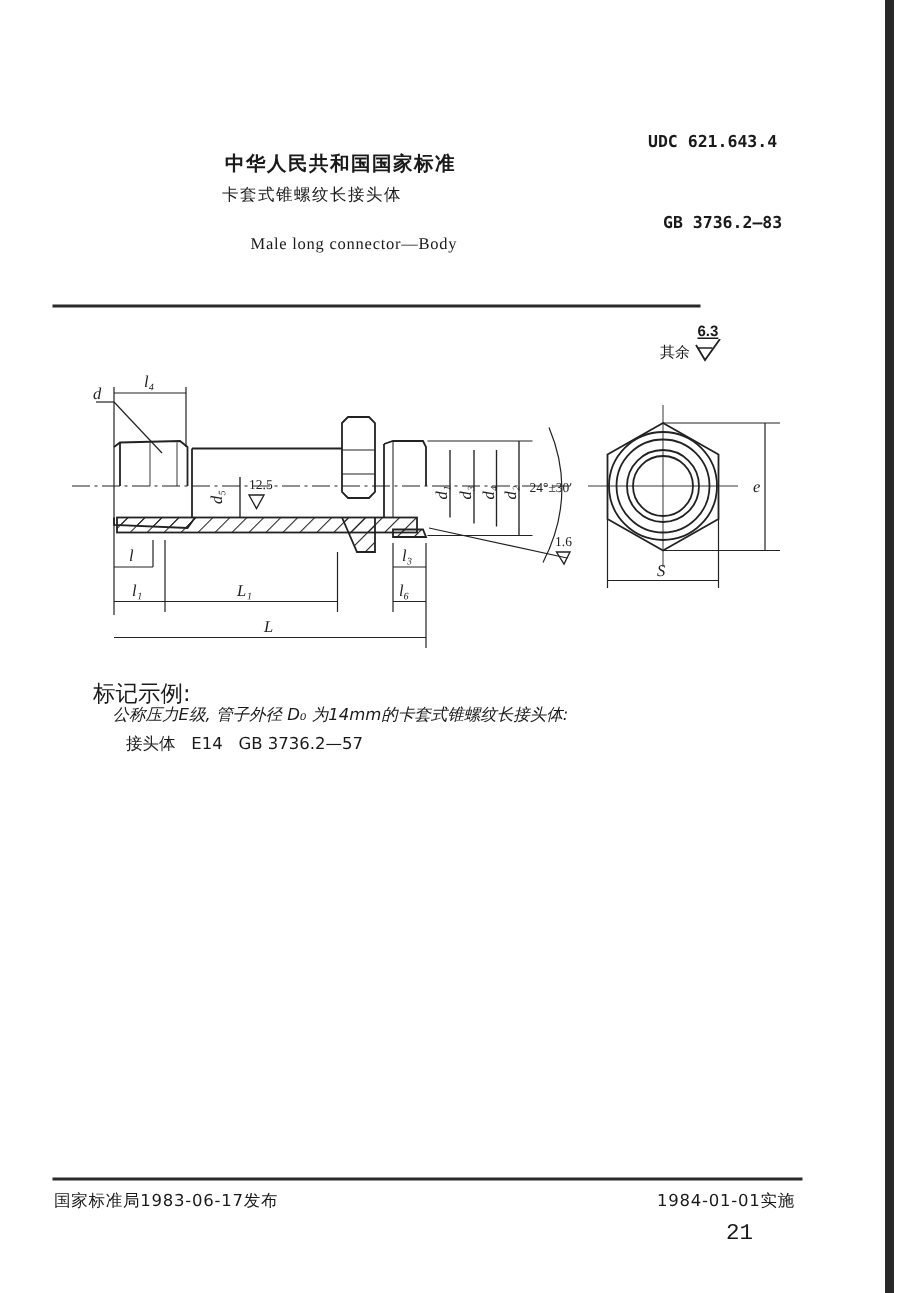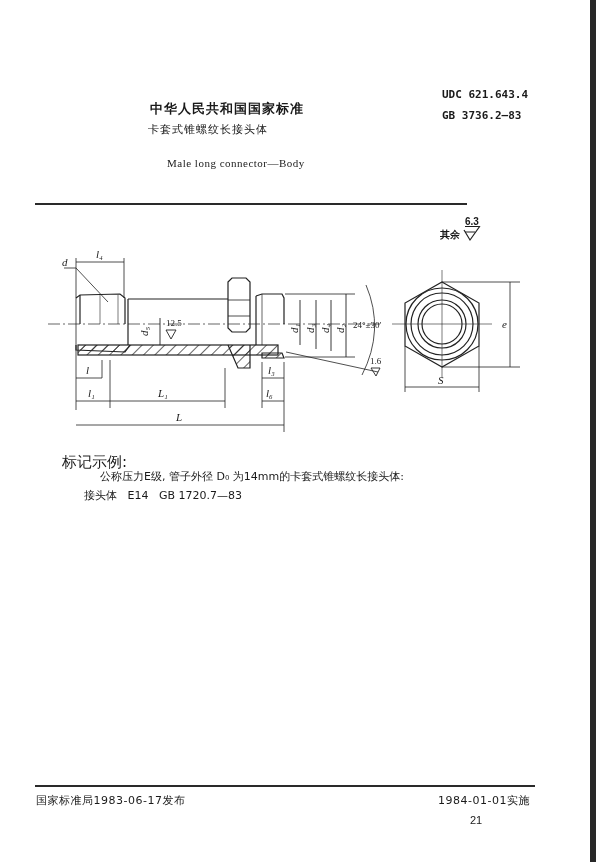--- a/index.html
+++ b/index.html
@@ -2,37 +2,37 @@
 <html><head>
   <meta charset="utf-8">
   <style>
     html, body { margin: 0; padding: 0; }
     body {
       width: 600px; height: 862px; background: #ffffff; position: relative; overflow: hidden;
       font-family: "DejaVu Sans", sans-serif; color: #1a1a1a;
     }
     .abs { position: absolute; }
     .header-cn { left: 150px; top: 81px; font-size: 13px; letter-spacing: 1px; font-weight: bold; margin-top: 19px; }
-    .udc { left: 442px; top: 88px; font-family: "DejaVu Sans Mono", monospace; font-size: 11px; font-weight: bold; }
+    .udc { left: 432px; top: 88px; font-family: "DejaVu Sans Mono", monospace; font-size: 11px; font-weight: bold; }
     .title-cn { left: 148px; top: 122px; font-size: 11px; letter-spacing: 1px; }
-    .gb { left: 442px; top: 109px; font-family: "DejaVu Sans Mono", monospace; font-size: 11px; font-weight: bold; }
+    .gb { left: 442px; top: 142px; font-family: "DejaVu Sans Mono", monospace; font-size: 11px; font-weight: bold; }
     .title-en { left: 167px; top: 157px; font-family: "Liberation Serif", serif; font-size: 11px; font-weight: normal; letter-spacing: 0.5px; }
     .rule-top { left: 35px; top: 203px; width: 432px; height: 2px; background: #2a2a2a; }
-    .rough-label { left: 440px; top: 228px; font-size: 10px; font-weight: bold; }
+    .rough-label { left: 440px; top: 228px; font-size: 10px; font-weight: normal; }
     .rough-val { left: 465px; top: 216px; font-size: 10px; font-weight: bold; font-family: "Liberation Sans", sans-serif; text-decoration: underline; }
     .rough-sym { left: 462px; top: 226px; }
     svg.drawing { position: absolute; left: 0; top: 0; }
     .dim { font-family: "Liberation Serif", serif; font-style: italic; font-size: 11px; }
     .example-title { left: 62px; top: 453px; font-size: 15px; }
-    .example-l1 { left: 100px; top: 469px; font-size: 11px; }
+    .example-l1 { left: 75px; top: 469px; font-size: 11px; font-style: italic; }
     .example-l2 { left: 84px; top: 488px; font-size: 11px; }
     .rule-bottom { left: 35px; top: 785px; width: 500px; height: 2px; background: #2a2a2a; }
     .issued { left: 36px; top: 793px; font-size: 11px; letter-spacing: 0.5px; }
     .effective { right: 70px; top: 793px; font-size: 11px; letter-spacing: 0.5px; }
-    .page-num { left: 470px; top: 814px; font-family: Liberation Sans, sans-serif; font-size: 11px; }
+    .page-num { left: 484px; top: 814px; font-family: Liberation Mono, monospace; font-size: 15px; }
     .scan-edge { left: 590px; top: 0; width: 6px; height: 862px; background: #111; opacity: 0.9; }
   </style>
 </head>
 <body>
 
 <div class="abs scan-edge"></div>
 
 <div class="abs header-cn">中华人民共和国国家标准</div>
 <div class="abs udc">UDC 621.643.4</div>
 <div class="abs title-cn">卡套式锥螺纹长接头体</div>
@@ -131,18 +131,18 @@
     <text x="158" y="397">L₁</text>
     <text x="266" y="397">l₆</text>
     <text x="176" y="421">L</text>
     <text x="502" y="328">e</text>
     <text x="438" y="384">S</text>
   </g>
 </svg>
 
 <div class="abs example-title">标记示例:</div>
 <div class="abs example-l1">公称压力E级, 管子外径 D₀ 为14mm的卡套式锥螺纹长接头体:</div>
-<div class="abs example-l2" style="white-space:pre;">接头体   E14   GB 1720.7—83</div>
+<div class="abs example-l2" style="white-space:pre;">接头体   E14   GB 3736.2—57</div>
 
 <div class="abs rule-bottom"></div>
 <div class="abs issued">国家标准局1983-06-17发布</div>
 <div class="abs effective">1984-01-01实施</div>
 <div class="abs page-num">21</div>
 
 </body></html>

